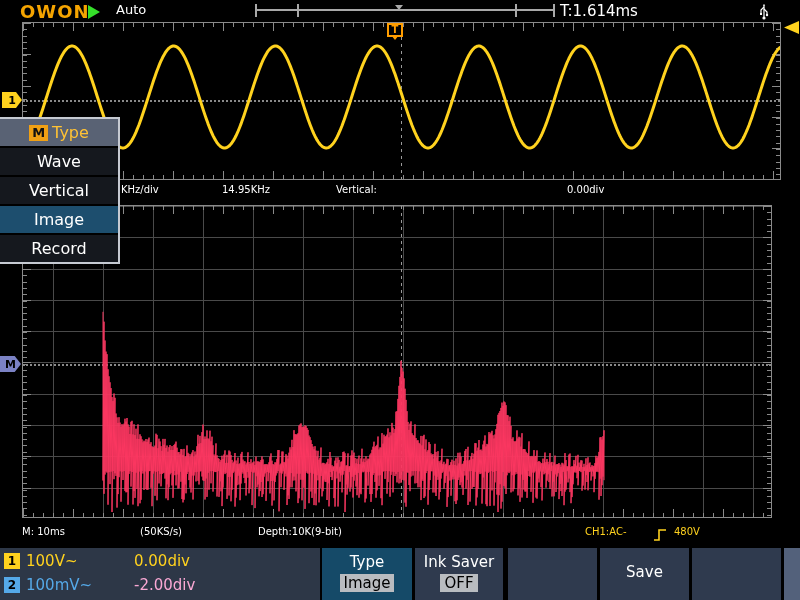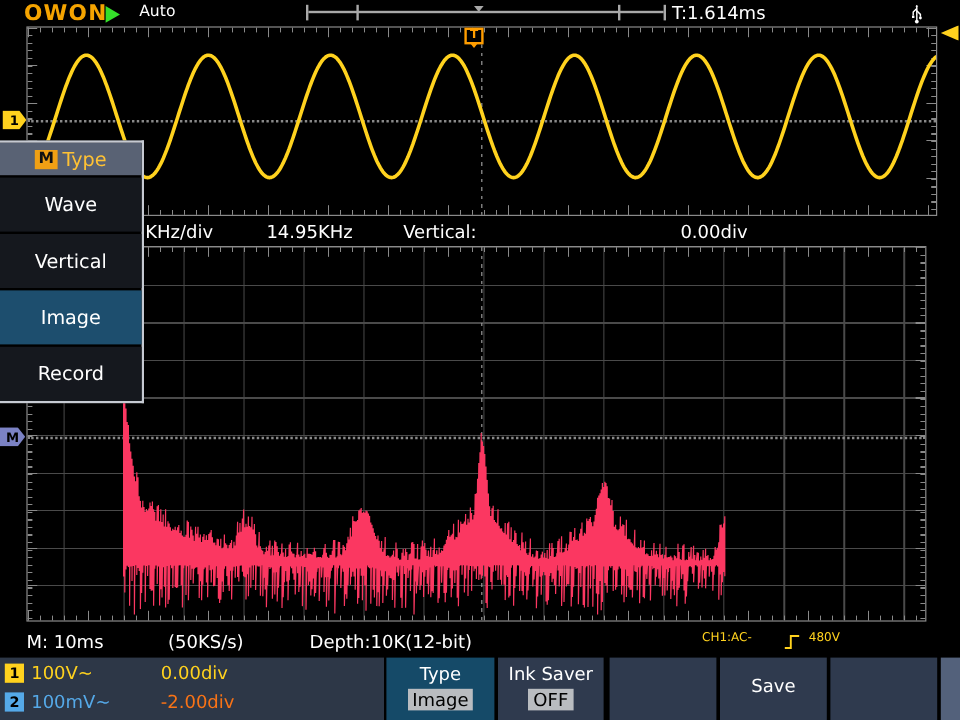--- a/index.html
+++ b/index.html
@@ -49,25 +49,25 @@
   #t-marker{left:364px;top:0px;width:12px;height:10px;border:2px solid #ff9d00;background:#000;
     color:#ff9d00;font-size:10px;font-weight:bold;line-height:10px;text-align:center;z-index:4;}
   #t-marker:after{content:"";position:absolute;left:2px;top:10px;width:0;height:0;
     border-left:4px solid transparent;border-right:4px solid transparent;border-top:5px solid #ff9d00;}
   
   #menu{left:0;top:117px;width:118px;background:#000;z-index:20;
     border-top:2px solid #c6cad2;border-right:2px solid #c6cad2;border-bottom:2px solid #c6cad2;}
   #menu .hdr{height:27px;background:#596274;display:flex;align-items:center;justify-content:center;gap:4px;}
   #menu .hdr .badge{background:#f0a014;color:#111;font-size:13px;font-weight:bold;padding:0 3px;line-height:16px;}
   #menu .hdr .ttl{color:#ffc234;font-size:16px;}
-  #menu .item{height:45px;margin-top:2px;background:#15181e;color:#fff;font-size:16px;
+  #menu .item{height:27px;margin-top:2px;background:#15181e;color:#fff;font-size:16px;
     display:flex;align-items:center;justify-content:center;cursor:default;}
   #menu .item.sel{background:#1d4e6e;}
   
-  .stat{color:#fff;font-size:15px;white-space:nowrap;}
+  .stat{color:#fff;font-size:10px;white-space:nowrap;}
   .ystat{color:#ffd21e;font-size:10px;white-space:nowrap;}
   
   #bottombar{left:0;top:548px;width:800px;height:52px;background:#000;}
   #chinfo{position:absolute;left:0;top:0;width:320px;height:52px;background:#2d3747;}
   .chrow{position:absolute;left:4px;height:17px;display:flex;align-items:center;font-size:15px;}
   .chbadge{width:16px;height:16px;display:flex;align-items:center;justify-content:center;
     font-size:12px;font-weight:bold;color:#000;margin-right:6px;}
   .panel{position:absolute;top:0;height:52px;color:#fff;font-size:15px;text-align:center;}
   .panel .sk-top{margin-top:5px;}
   .panel .chip{display:inline-block;margin-top:3px;background:#b9bcc0;color:#000;padding:0 4px;}
@@ -140,38 +140,38 @@
       <span class="ttl">Type</span>
     </div>
     <div class="item">Wave</div>
     <div class="item">Vertical</div>
     <div class="item sel">Image</div>
     <div class="item">Record</div>
   </div>
 
   <div class="abs stat" style="left:22px;top:526px">M: 10ms</div>
   <div class="abs stat" style="left:140px;top:526px">(50KS/s)</div>
-  <div class="abs stat" style="left:258px;top:526px">Depth:10K(12-bit)</div>
+  <div class="abs stat" style="left:258px;top:526px">Depth:10K(9-bit)</div>
   <div class="abs ystat" style="left:585px;top:526px">CH1:AC-</div>
   <svg class="abs" style="left:653px;top:527px" width="16" height="15" viewBox="0 0 16 15">
     <path d="M1 13 H6 V3 H13" stroke="#ffd21e" stroke-width="1.6" fill="none"></path>
   </svg>
   <div class="abs ystat" style="left:674px;top:526px">480V</div>
 
   <div class="abs" id="bottombar">
     <div id="chinfo">
       <div class="chrow" style="top:4px">
         <span class="chbadge" style="background:#ffd21e">1</span>
         <span style="color:#ffd21e;width:108px">100V~</span>
         <span style="color:#ffd21e">0.00div</span>
       </div>
       <div class="chrow" style="top:28px">
         <span class="chbadge" style="background:#55a9e8">2</span>
         <span style="color:#55a9e8;width:108px">100mV~</span>
-        <span style="color:#f97316">-2.00div</span>
+        <span style="color:#f9a8d4">-2.00div</span>
       </div>
     </div>
     <div class="panel" style="left:322px;width:90px;background:#154a68">
       <div class="sk-top">Type</div>
       <span class="chip">Image</span>
     </div>
     <div class="panel" style="left:415px;width:88px;background:#2f3a4e">
       <div class="sk-top">Ink Saver</div>
       <span class="chip">OFF</span>
     </div>

